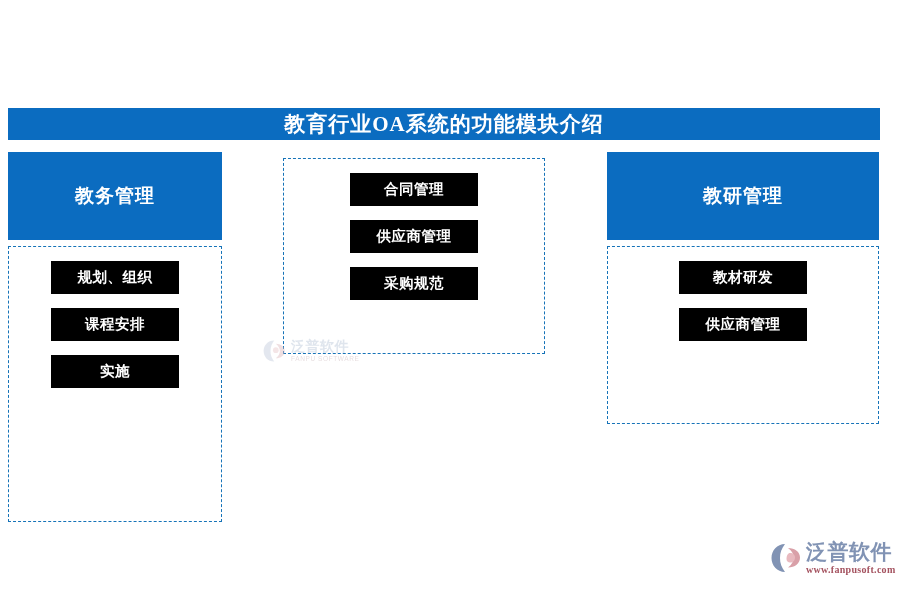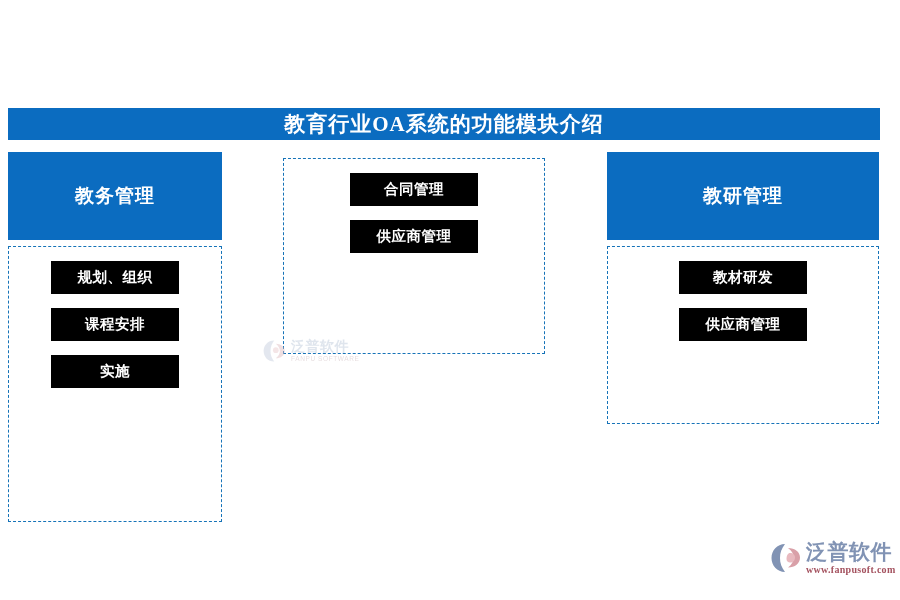--- a/index.html
+++ b/index.html
@@ -217,20 +217,23 @@
   </div>
 
   <div class="column" id="col-1">
     <div class="col-body">
       <div class="item-box">
         <span class="item-text">合同管理</span>
       </div>
       <div class="item-box">
         <span class="item-text">供应商管理</span>
       </div>
+      <div class="item-box">
+        <span class="item-text">采购规范</span>
+      </div>
     </div>
   </div>
 
   <div class="column" id="col-2">
     <div class="col-header">
       <span class="col-header-text">教研管理</span>
     </div>
     <div class="col-body">
       <div class="item-box">
         <span class="item-text">教材研发</span>

